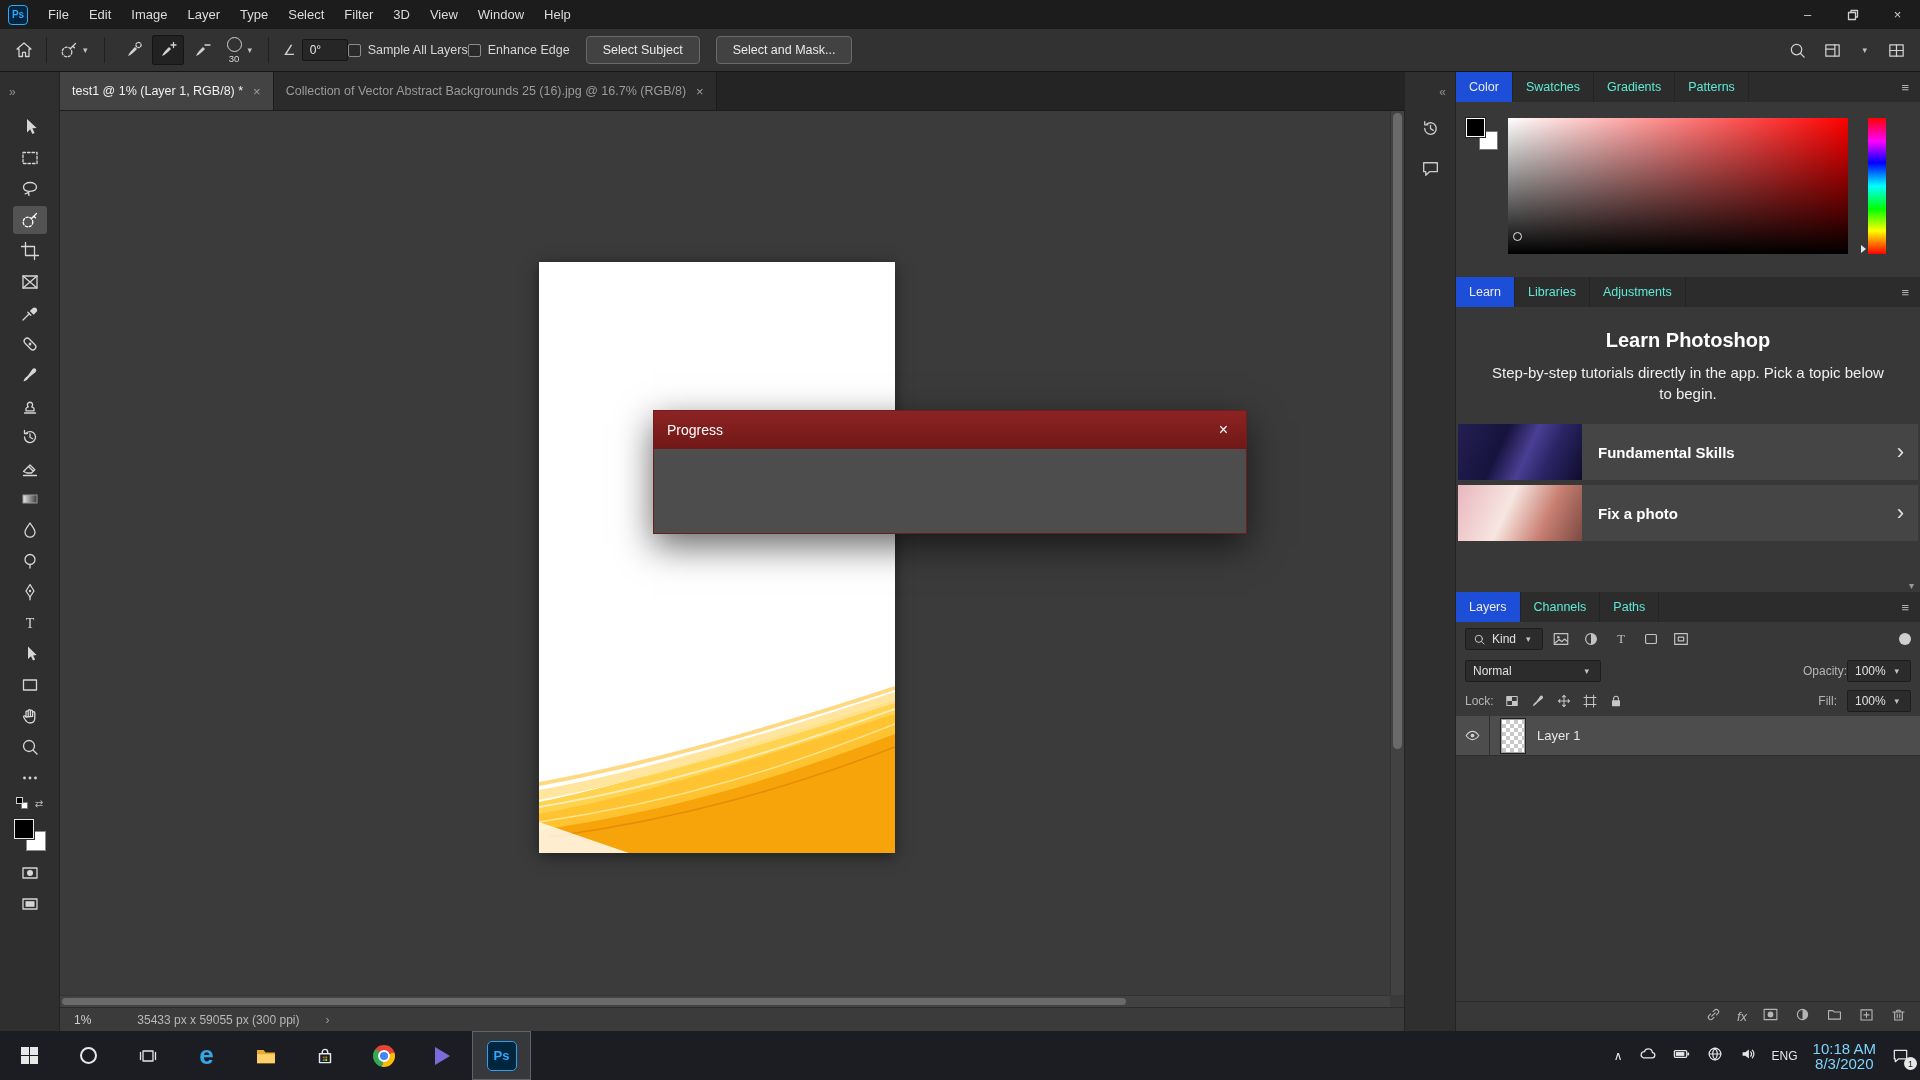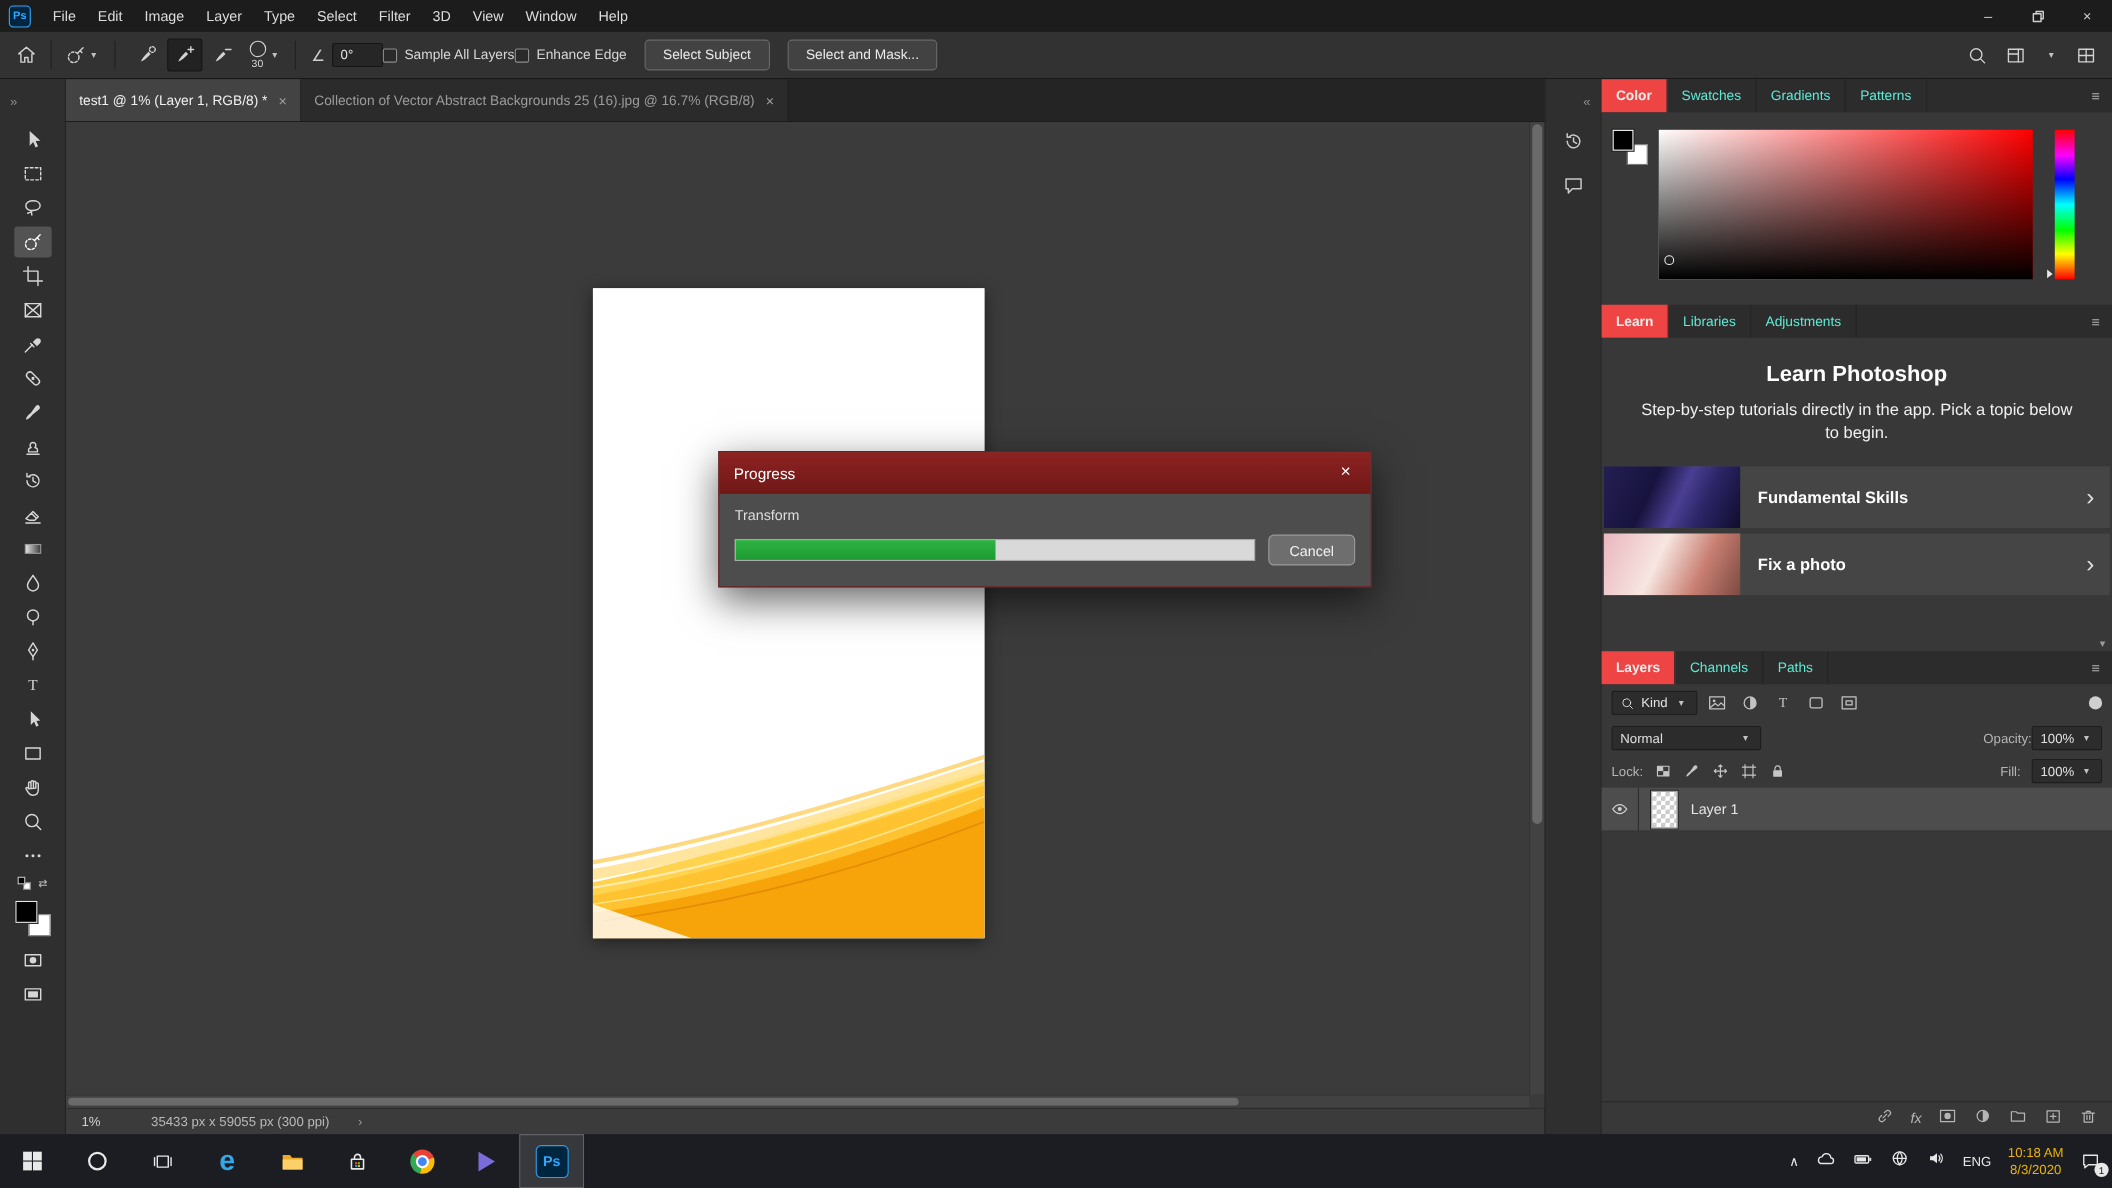--- a/index.html
+++ b/index.html
@@ -82,21 +82,21 @@
   flex-direction:column;align-items:center}
 .dockstrip .col-head{width:100%;justify-content:flex-end;padding-right:9px}
 .dock-icon{width:36px;height:34px;display:flex;align-items:center;justify-content:center;
   color:#c9c9c9;margin-bottom:6px}
 
 
 .dock{width:465px;background:#383838;display:flex;flex-direction:column;border-left:1px solid #232323}
 .panel{display:flex;flex-direction:column;min-height:0}
 .panel-tabs{height:30px;background:#2c2c2c;display:flex;flex:0 0 auto}
 .ptab{display:flex;align-items:center;padding:0 13px;font-size:12.5px;color:#5eead4;border-right:1px solid #242424}
-.ptab.active{background:#ef4444;color:#ececec;font-weight:bold}
+.ptab.active{background:#1d4ed8;color:#ececec;font-weight:normal}
 .pmenu{margin-left:auto;display:flex;align-items:center;padding:0 11px;color:#b3b3b3;font-size:13px}
 
 #panel-color{height:205px}
 .color-body{position:relative;flex:1}
 .cp-sw{position:absolute;left:10px;top:16px;width:32px;height:32px}
 .cp-sw .b{position:absolute;right:0;bottom:0;width:19px;height:19px;background:#fff;border:1px solid #777}
 .cp-sw .f{position:absolute;left:0;top:0;width:19px;height:19px;background:#000;border:1px solid #fff;
   box-shadow:0 0 0 1px #222}
 .cfield{position:absolute;left:52px;top:16px;width:340px;height:136px;
   background:linear-gradient(to top,#000,rgba(0,0,0,0)),linear-gradient(to right,#fff,#f00)}
@@ -179,21 +179,21 @@
   background:conic-gradient(from -50deg,#ea4335 0 120deg,#fbbc05 0 240deg,#34a853 0 360deg)}
 .chrome::after{content:"";position:absolute;left:50%;top:50%;transform:translate(-50%,-50%);
   width:8px;height:8px;background:#4285f4;border:2.5px solid #fff;border-radius:50%}
 .play-tri{width:0;height:0;border-top:9px solid transparent;border-bottom:9px solid transparent;
   border-left:15px solid #7a6cdb}
 .ps-tile{width:30px;height:30px;background:#00253f;border:1.5px solid #2f9fe8;border-radius:5px;
   color:#31a8ff;font-weight:bold;font-size:13px;display:flex;align-items:center;justify-content:center}
 .tray{margin-left:auto;display:flex;align-items:center;gap:15px;padding-right:10px;color:#e6e6e6}
 .tray .txt{font-size:12px}
 .clock{display:flex;flex-direction:column;align-items:center;justify-content:center;
-  font-size:12px;line-height:15px;color:#eab308}
+  font-size:15px;line-height:15px;color:#7dd3fc}
 .notif{position:relative;display:flex}
 .badge{position:absolute;right:-7px;bottom:-5px;min-width:13px;height:13px;border-radius:7px;
   background:#e8e8e8;color:#16181c;font-size:9px;display:flex;align-items:center;justify-content:center;padding:0 2px}
 </style>
 </head>
 <body>
 
 <svg style="position:absolute;width:0;height:0" aria-hidden="true">
   <defs>
     <linearGradient id="lg-grad" x1="0" y1="0" x2="1" y2="0">
@@ -987,24 +987,15 @@
         <span class="badge">1</span>
       </span>
     </div>
   </div>
 
   <div class="dialog">
     <div class="dialog-title">
       <span>Progress</span>
       <span class="dialog-close">×</span>
     </div>
-    <div class="dialog-body">
-      <div class="dlg-op">Transform</div>
-      <div class="dlg-row">
-        <div class="ptrack">
-          <div class="pfill" style="width: 50%;"></div>
-        </div>
-        <span class="cancel-btn">Cancel</span>
-      </div>
-    </div>
   </div>
 
 </div>
 
 </body></html>

